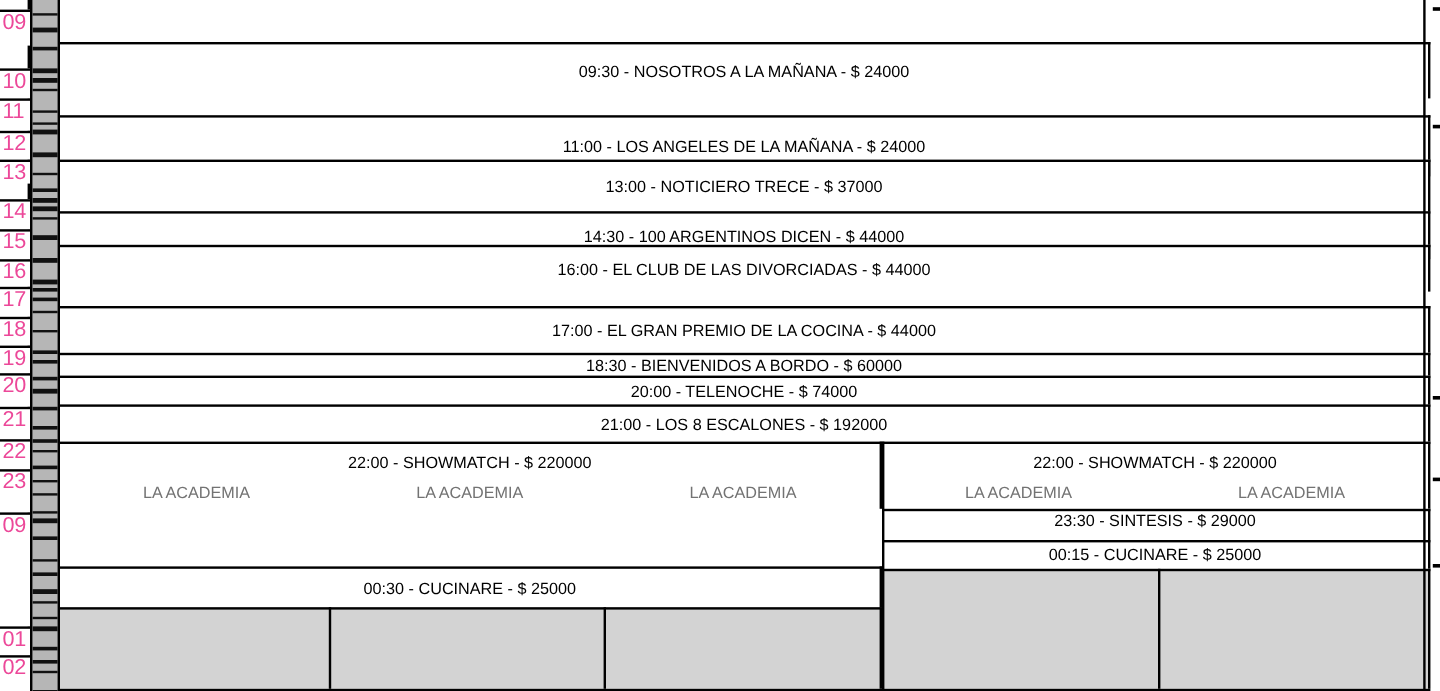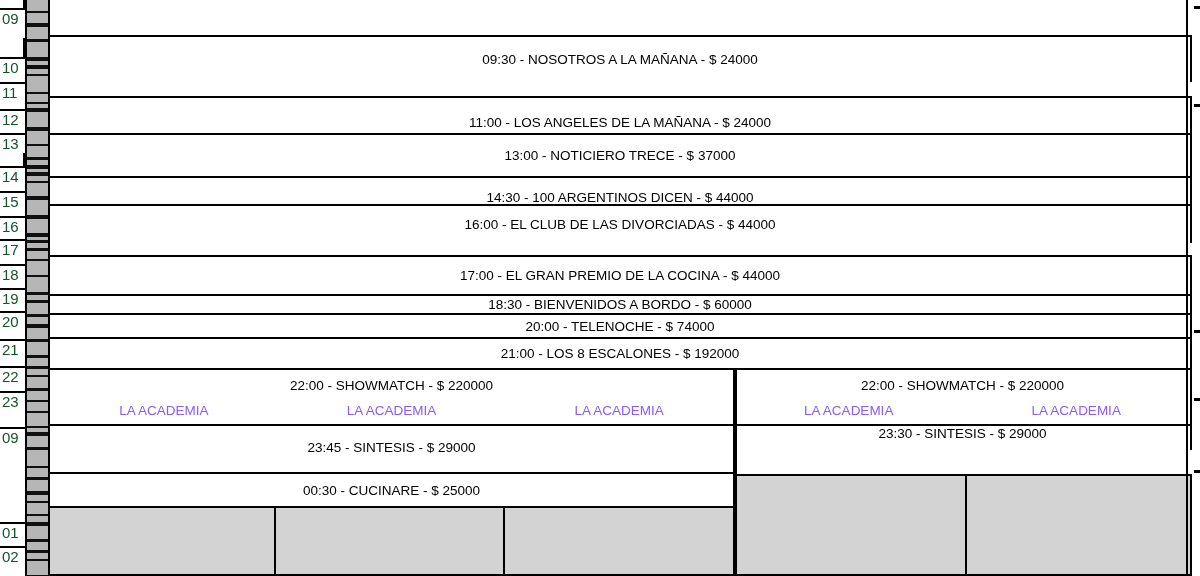--- a/index.html
+++ b/index.html
@@ -27,23 +27,23 @@
     position:absolute;
     left:0;
     width:25px;
     box-sizing:border-box;
     border-top:2px solid #000;
     background:#ffffff;
   }
   .hour-tick .lbl{
     position:absolute;
     left:2px; top:0px;
-    font-size:15px;
+    font-size:18px;
     line-height:17px;
-    color:#14532d;
+    color:#ec4899;
     letter-spacing:-0.2px;
   }
 
   
   .barcode{
     position:absolute;
     left:25px; top:0;
     width:25px; height:576px;
     background:#b6b6b6;
     border-left:2px solid #000;
@@ -96,21 +96,21 @@
     white-space:nowrap;
   }
   .subrow{
     display:flex;
     width:100%;
   }
   .subrow .sub{
     flex:1 1 0;
     text-align:center;
     font-size:13.5px;
-    color:#8b5cf6;
+    color:#737373;
     white-space:nowrap;
   }
 
   .gray{ background:#d3d3d3; }
 
   .vdiv{
     position:absolute;
     width:2px;
     background:#000;
   }
@@ -277,42 +277,42 @@
 
     <div class="panel" id="left-showmatch" style="top: 368px; height: 56px; left: 0px; width: 685px; padding-top: 8px;">
       <div class="hdr">22:00 - SHOWMATCH - $ 220000</div>
       <div class="subrow" style="margin-top: 10px;">
         <div class="sub">LA ACADEMIA</div>
         <div class="sub">LA ACADEMIA</div>
         <div class="sub">LA ACADEMIA</div>
       </div>
     </div>
 
-    <div class="panel" id="left-sintesis" style="top: 424px; height: 48px; left: 0px; width: 685px; padding-top: 14px;">
-      <div class="hdr">23:45 - SINTESIS - $ 29000</div>
-    </div>
 
     <div class="panel" id="left-cucinare" style="top: 472px; height: 34px; left: 0px; width: 685px; padding-top: 9px;">
       <div class="hdr">00:30 - CUCINARE - $ 25000</div>
     </div>
 
     <div class="panel gray" id="left-empty" style="top: 506px; height: 68px; left: 0px; width: 685px;"></div>
 
     <div class="panel" id="right-showmatch" style="top: 368px; height: 56px; left: 685px; width: 457px; padding-top: 8px;">
       <div class="hdr">22:00 - SHOWMATCH - $ 220000</div>
       <div class="subrow" style="margin-top: 10px;">
         <div class="sub">LA ACADEMIA</div>
         <div class="sub">LA ACADEMIA</div>
       </div>
     </div>
 
     <div class="panel" id="right-sintesis" style="top: 424px; height: 26px; left: 685px; width: 457px; padding-top: 0;">
       <div class="hdr">23:30 - SINTESIS - $ 29000</div>
     </div>
 
+    <div class="panel" id="right-cucinare" style="top: 450px; height: 24px; left: 685px; width: 457px; padding-top: 3px;">
+      <div class="hdr">00:15 - CUCINARE - $ 25000</div>
+    </div>
 
     <div class="panel gray" id="right-empty" style="top: 474px; height: 100px; left: 685px; width: 457px;"></div>
 
     <div id="dividers">
         <div class="vdiv" style="left: 224px; top: 506px; height: 68px;"></div>
         <div class="vdiv" style="left: 453px; top: 506px; height: 68px;"></div>
         <div class="vdiv" style="left: 915px; top: 474px; height: 100px;"></div>
         <div class="vdiv" style="left: 685px; top: 368px; height: 208px;"></div>
         <div class="hline" style="left: 0px; top: 574px; width: 1142px;"></div>
       </div>

